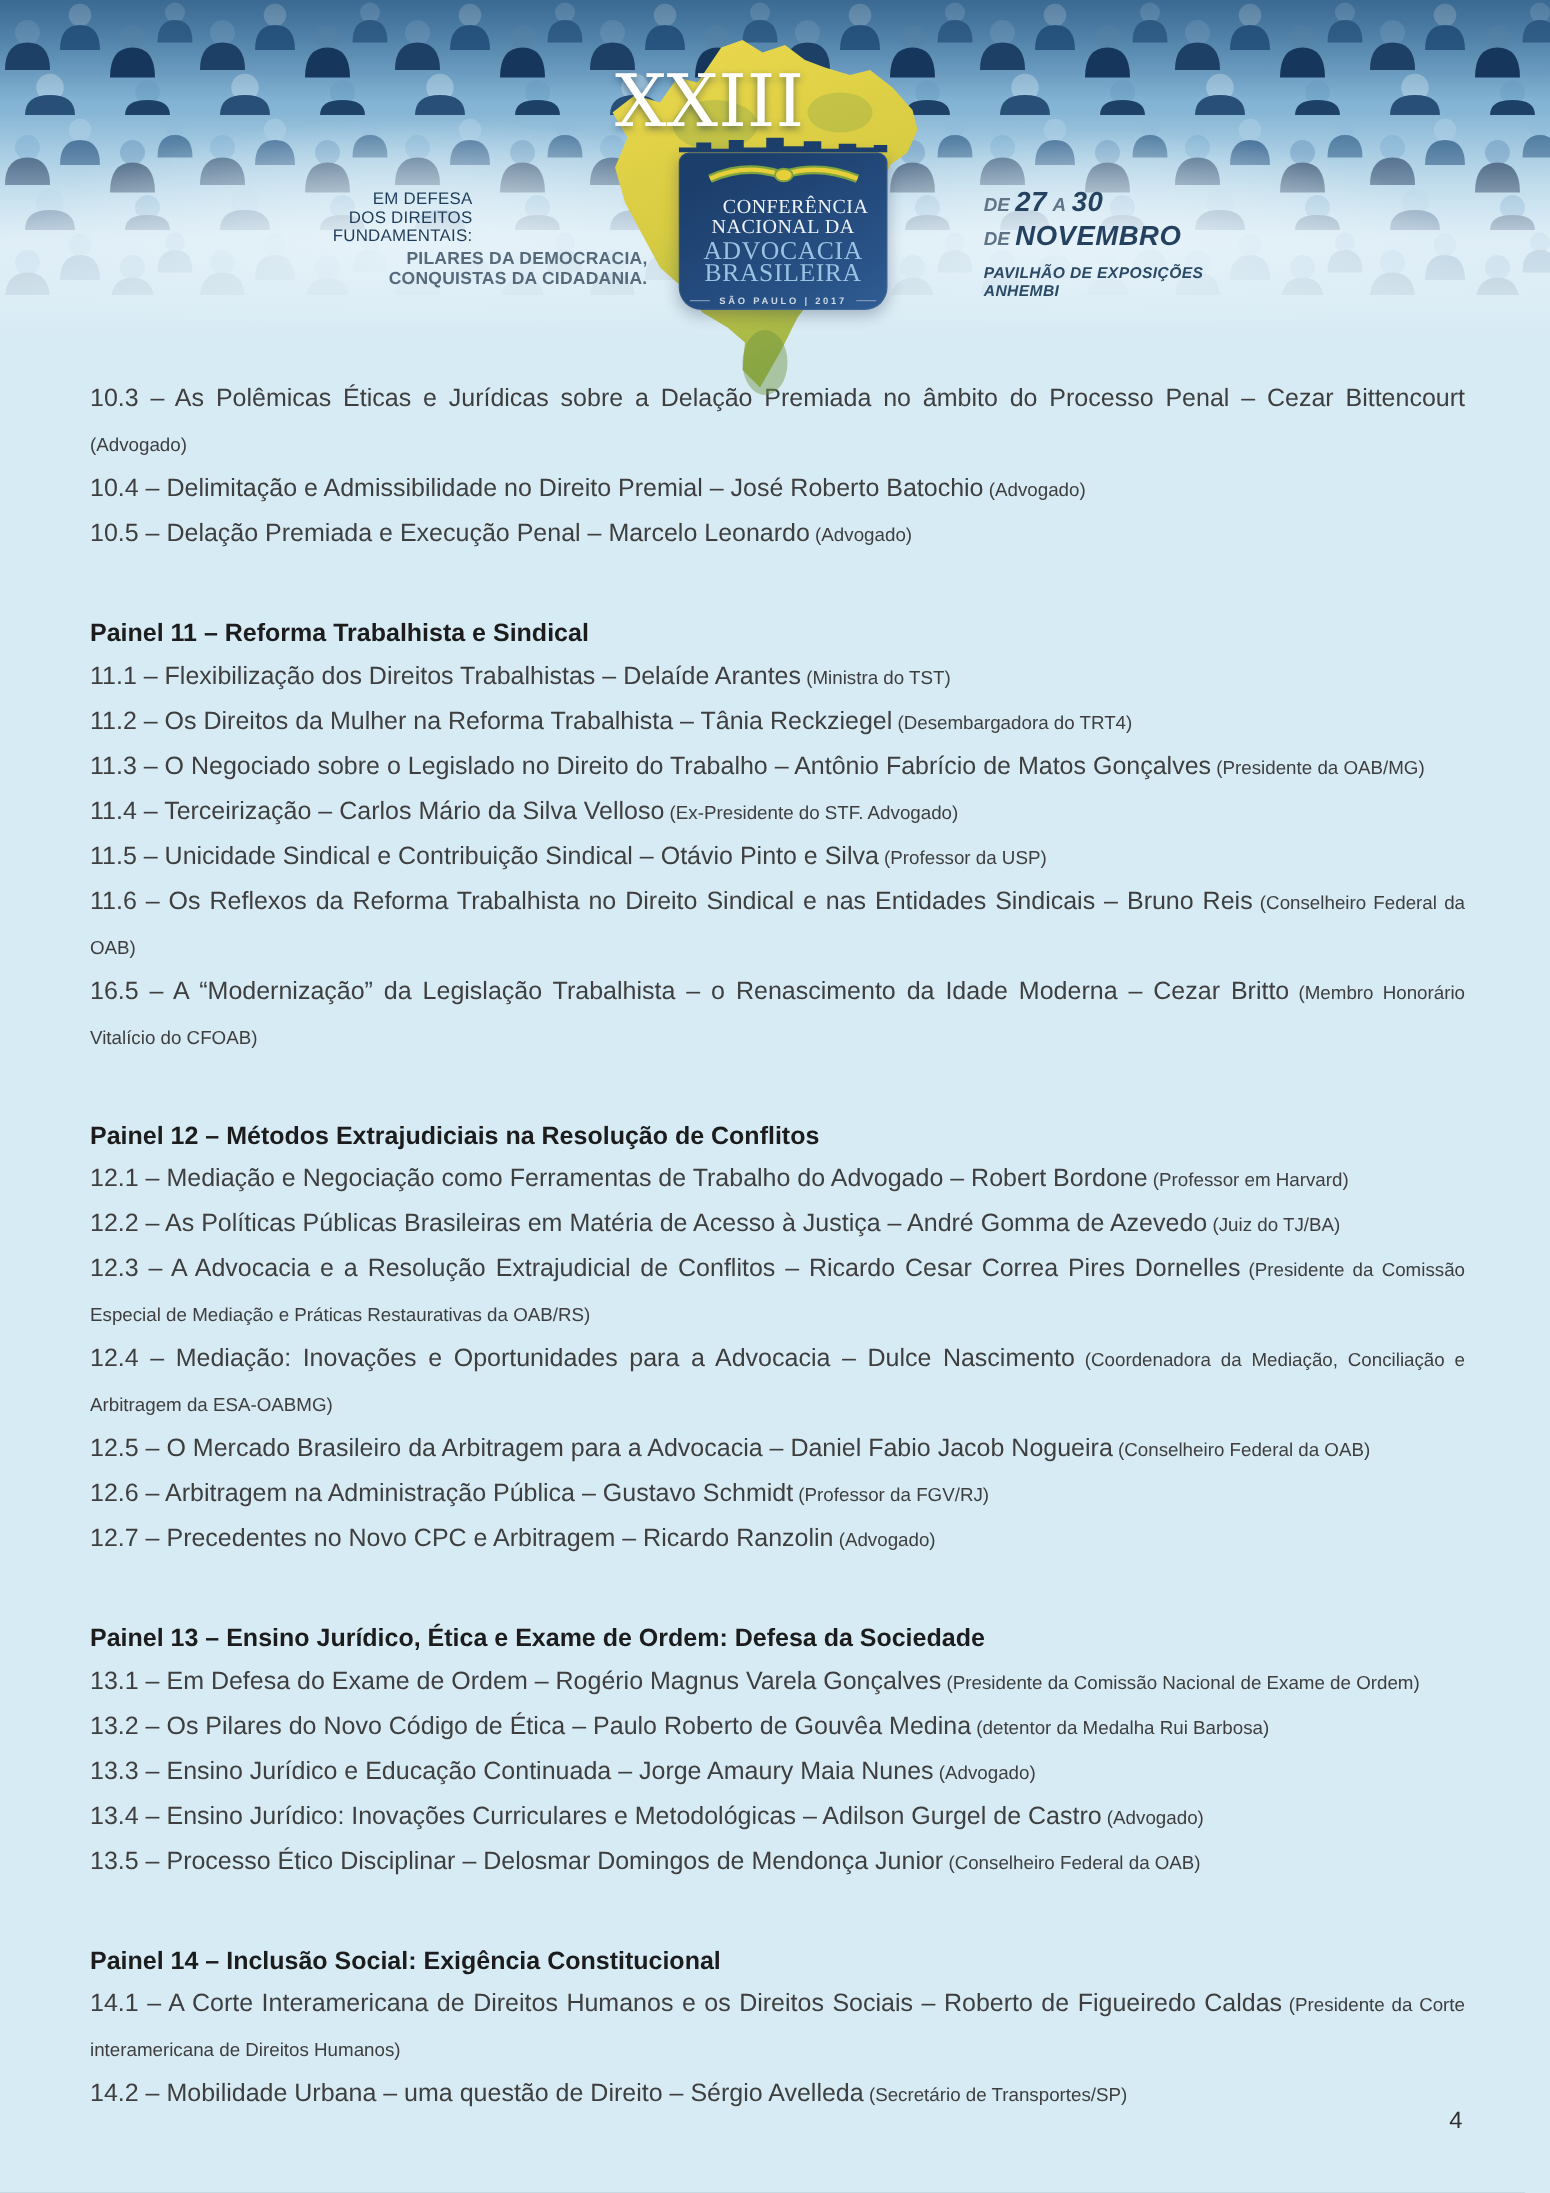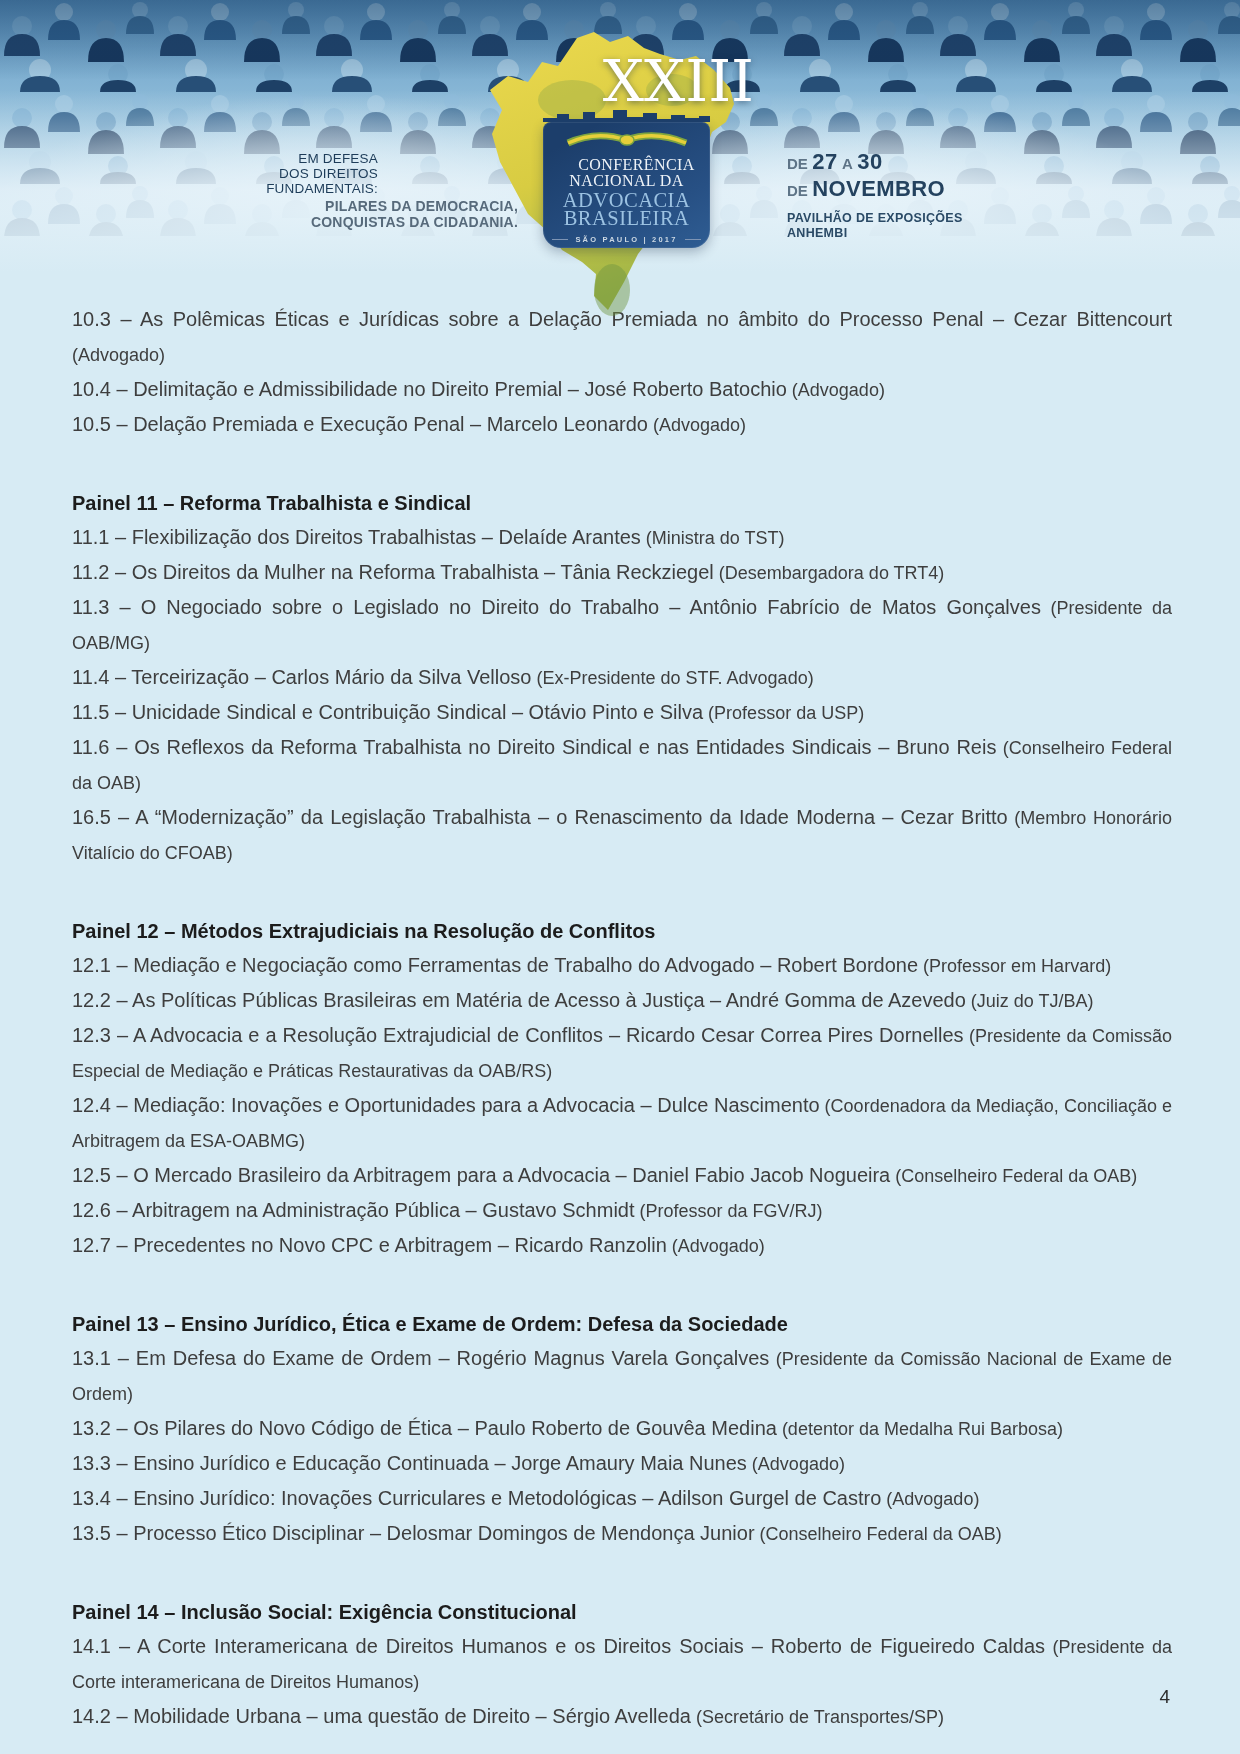--- a/index.html
+++ b/index.html
@@ -23,21 +23,21 @@
   }
   .motto-sub{
     position:absolute;top:199px;left:0;width:518px;
     text-align:right;font-weight:bold;font-size:14px;line-height:15.5px;
     letter-spacing:.2px;color:#576a7b;
   }
 
   .logo-map{position:absolute;left:482px;top:30px;}
   .logo-numeral{
     position:absolute;left:492px;top:50px;width:262px;
-    text-align:right;
+    text-align:left;
     font-family:"DejaVu Serif","Liberation Serif",serif;
     font-size:58px;line-height:62px;color:#ffffff;
     text-shadow:0 2px 6px rgba(16,42,70,.5);
   }
   .shield{
     position:absolute;left:543px;top:122px;width:167px;height:126px;
     border-radius:8px 8px 18px 18px;
     background:linear-gradient(150deg,#1c3e6b 15%,#275084 70%,#2f5d93 100%);
     box-shadow:0 4px 12px rgba(20,40,70,.3), inset 0 0 0 1px rgba(255,255,255,.08);
     text-align:center;
@@ -53,40 +53,40 @@
     font-family:"Liberation Serif","DejaVu Serif",serif;
     font-size:20.5px;line-height:18px;letter-spacing:.5px;color:#9cc2e2;
   }
   .shield-l3{margin-top:3px;}
   .place-year{
     margin-top:8px;display:flex;align-items:center;justify-content:center;gap:7px;
     font-size:7.5px;font-weight:bold;letter-spacing:2.2px;color:#cdd9e4;
   }
   .place-year .dash{display:inline-block;width:16px;height:1px;background:#7d94b4;}
 
-  .dates{position:absolute;left:787px;top:149px;color:#24425f;}
+  .dates{position:absolute;left:787px;top:149px;color:#24425f;font-style:italic;}
   .dates .lite{font-size:15px;font-weight:bold;color:#5e7487;}
   .dates .big{font-size:22px;font-weight:bold;color:#24425f;letter-spacing:.4px;}
   .date-l2{margin-top:1px;}
   .venue{margin-top:9px;font-size:12.5px;font-weight:bold;line-height:15px;
     letter-spacing:.3px;color:#2a4a66;}
 
   
   .program{padding:30px 68px 0 72px;}
   .panel-section{margin-top:44px;}
   .panel-section:first-child{margin-top:0;}
   .panel-heading{
     margin:0;font-size:20px;line-height:34px;font-weight:bold;color:#1c1c1c;
     font-family:"Liberation Sans","DejaVu Sans",sans-serif;
   }
   .session-item{
     margin:0;font-size:20px;line-height:34px;color:#3e3e3e;
     text-align:justify;
   }
-  .session-role{font-size:18px;}
+  .session-role{font-size:15px;}
 
   .pageno{
     position:absolute;right:70px;bottom:46px;
     font-size:19px;color:#2e2e2e;
   }
 </style>
 </head>
 <body>
 
 <div class="page">

